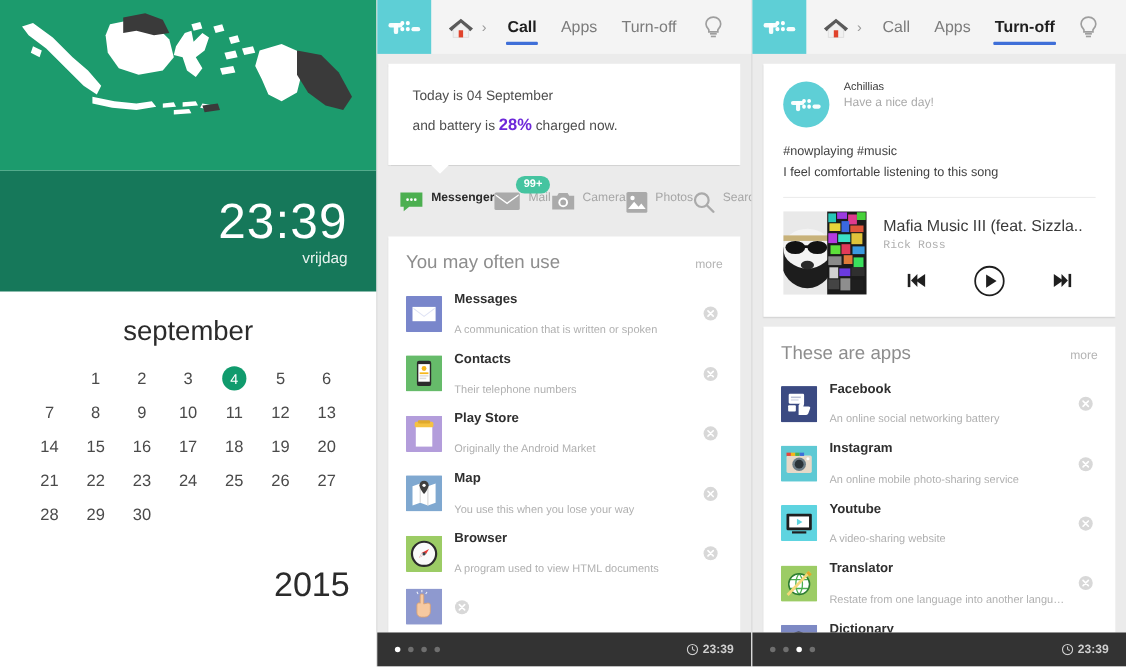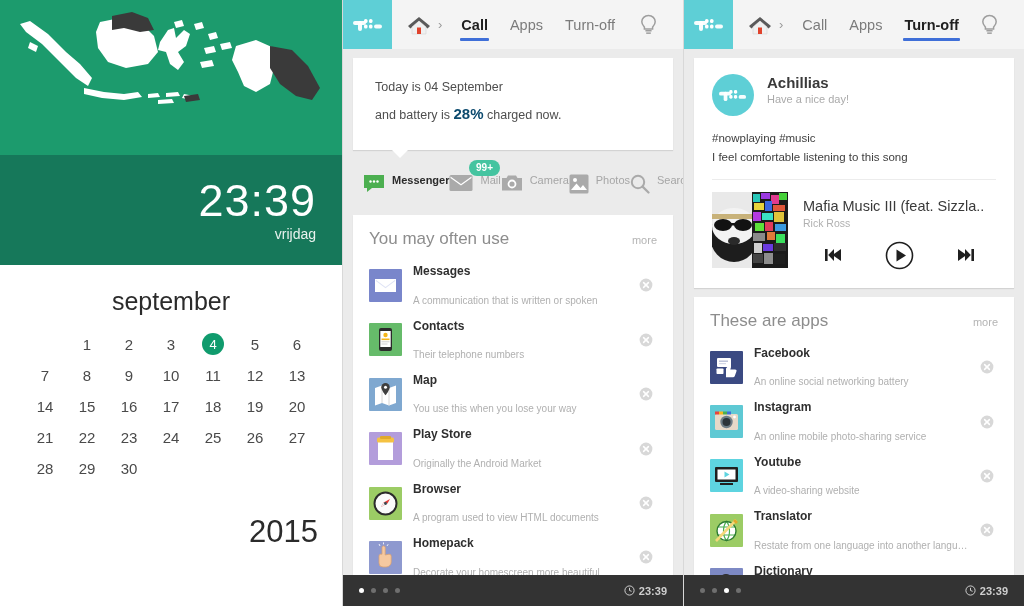--- a/index.html
+++ b/index.html
@@ -64,21 +64,21 @@
   }
   .bulb { margin-left: auto; display: flex; align-items: center; padding-right: 26px; }
 
   .phone-body { flex: 1; overflow: hidden; padding: 9px 10px 0 10px; display: flex; flex-direction: column; gap: 9px; }
 
   .card { background: #ffffff; box-shadow: 0 1px 1px rgba(0,0,0,0.10); }
 
   
   .notice { padding: 18px 22px 22px 22px; position: relative; }
   .notice-line { font-size: 12.5px; color: #4e4e4e; line-height: 1.9; }
-  .pct { color: #0c4a6e; font-weight: 700; font-size: 15px; }
+  .pct { color: #6d28d9; font-weight: 700; font-size: 15px; }
   .notice-wrap { background:#fff; box-shadow: 0 1px 1px rgba(0,0,0,0.10); position: relative; margin-bottom: 1px;}
   .tail { position: absolute; left: 38px; bottom: -8px; width: 0; height: 0;
           border-left: 9px solid transparent; border-right: 9px solid transparent; border-top: 9px solid #ffffff; }
 
   .quickrow { display: flex; padding: 14px 10px 12px 10px; gap: 0; background: transparent; }
   .quick { flex: 1; display: flex; flex-direction: row; align-items: flex-start; gap: 7px; position: relative; }
   .quick-label { font-size: 11px; color: #a6a6a6; }
   .quick.active .quick-label { color: #2b2b2b; font-weight: 700; }
   .badge {
     position: absolute; top: -14px; left: 50%; transform: translateX(-6px);
@@ -95,28 +95,28 @@
   .row-icon { width: 33px; height: 33px; flex: 0 0 33px; border-radius: 1px; overflow: hidden; }
   .row-text { flex: 1; min-width: 0; }
   .row-title { font-size: 12px; font-weight: 700; color: #2f2f2f; line-height: 1.45; }
   .row-sub { font-size: 10px; color: #b0b0b0; line-height: 1.5; white-space: nowrap; overflow: hidden; text-overflow: ellipsis; margin-top: 12px; }
   .row-x { width: 14px; height: 14px; flex: 0 0 14px; margin-right: 4px; }
 
   
   .social { padding: 16px 18px 18px 18px; }
   .social-head { display: flex; align-items: flex-start; gap: 13px; }
   .avatar { width: 42px; height: 42px; border-radius: 50%; background: #5ecfd6; display: flex; align-items: center; justify-content: center; flex: 0 0 42px; }
-  .social-name { font-size: 15px; color: #3a3a3a; font-weight: bold; }
+  .social-name { font-size: 10px; color: #3a3a3a; }
   .social-status { font-size: 11px; color: #aaaaaa; margin-top: 2px; }
   .social-body { margin-top: 13px; font-size: 11.5px; color: #3f3f3f; line-height: 1.65; }
   .hr { height: 1px; background: #ececec; margin: 12px 0 12px 0; }
   .track { display: flex; gap: 15px; align-items: flex-start; }
   .albumart { width: 76px; height: 76px; flex: 0 0 76px; overflow: hidden; }
   .track-title { font-size: 14.5px; color: #3a3a3a; white-space: nowrap; overflow: hidden; }
-  .track-artist { font-size: 10.5px; color: #b0b0b0; margin-top: 3px; }
+  .track-artist { font-size: 10.5px; color: #b0b0b0; margin-top: 3px; font-family: Liberation Mono, monospace; }
   .controls { display: flex; align-items: center; justify-content: center; gap: 42px; margin-top: 12px; }
 
   
   .statusbar {
     height: 31px; background: #333333; display: flex; align-items: center;
     padding: 0 16px; color: #cfcfcf; font-size: 11px;
   }
   .dots { display: flex; gap: 7px; align-items: center; }
   .dot { width: 5px; height: 5px; border-radius: 50%; background: #6f6f6f; }
   .dot.on { background: #ffffff; }
@@ -338,53 +338,53 @@
                 <div class="row-title">Contacts</div>
                 <div class="row-sub">Their telephone numbers</div>
               </div>
               <div class="row-x"><svg width="14" height="14" viewBox="0 0 14 14">
                   <circle cx="7" cy="7" r="6.4" fill="#d8d8d8"></circle>
                   <path d="M4.6 4.6 L9.4 9.4 M9.4 4.6 L4.6 9.4" stroke="#ffffff" stroke-width="1.5" stroke-linecap="round"></path>
                 </svg></div>
             </div>
             <div class="row">
               <div class="row-icon"><svg width="33" height="33" viewBox="0 0 33 33">
+                  <rect width="33" height="33" fill="#b39ddb"></rect>
+                  <rect x="9" y="9" width="15" height="19" fill="#fff"></rect>
+                  <rect x="8" y="5.5" width="17" height="5" rx="1.5" fill="#f5c242"></rect>
+                  <rect x="11" y="4" width="11" height="3" rx="1" fill="#e0a92c"></rect>
+                </svg></div>
+              <div class="row-text">
+                <div class="row-title">Play Store</div>
+                <div class="row-sub">Originally the Android Market</div>
+              </div>
+              <div class="row-x"><svg width="14" height="14" viewBox="0 0 14 14">
+                  <circle cx="7" cy="7" r="6.4" fill="#d8d8d8"></circle>
+                  <path d="M4.6 4.6 L9.4 9.4 M9.4 4.6 L4.6 9.4" stroke="#ffffff" stroke-width="1.5" stroke-linecap="round"></path>
+                </svg></div>
+            </div>
+            <div class="row">
+              <div class="row-icon"><svg width="33" height="33" viewBox="0 0 33 33">
                   <rect width="33" height="33" fill="#7fa8d0"></rect>
                   <path d="M6 10 L13 7.5 L20 10 L27 7.5 L27 25 L20 27.5 L13 25 L6 27.5 Z" fill="#fff"></path>
                   <path d="M13 7.5 L13 25 M20 10 L20 27.5" stroke="#d6d6d6" stroke-width="1"></path>
                   <path d="M16.5 5 a4.2 4.2 0 0 1 4.2 4.2 c0 3 -4.2 8 -4.2 8 s-4.2 -5 -4.2 -8 A4.2 4.2 0 0 1 16.5 5 z" fill="#3f3f3f"></path>
                   <circle cx="16.5" cy="9.2" r="1.5" fill="#fff"></circle>
                 </svg></div>
               <div class="row-text">
                 <div class="row-title">Map</div>
                 <div class="row-sub">You use this when you lose your way</div>
               </div>
               <div class="row-x"><svg width="14" height="14" viewBox="0 0 14 14">
                   <circle cx="7" cy="7" r="6.4" fill="#d8d8d8"></circle>
                   <path d="M4.6 4.6 L9.4 9.4 M9.4 4.6 L4.6 9.4" stroke="#ffffff" stroke-width="1.5" stroke-linecap="round"></path>
                 </svg></div>
             </div>
             <div class="row">
               <div class="row-icon"><svg width="33" height="33" viewBox="0 0 33 33">
-                  <rect width="33" height="33" fill="#b39ddb"></rect>
-                  <rect x="9" y="9" width="15" height="19" fill="#fff"></rect>
-                  <rect x="8" y="5.5" width="17" height="5" rx="1.5" fill="#f5c242"></rect>
-                  <rect x="11" y="4" width="11" height="3" rx="1" fill="#e0a92c"></rect>
-                </svg></div>
-              <div class="row-text">
-                <div class="row-title">Play Store</div>
-                <div class="row-sub">Originally the Android Market</div>
-              </div>
-              <div class="row-x"><svg width="14" height="14" viewBox="0 0 14 14">
-                  <circle cx="7" cy="7" r="6.4" fill="#d8d8d8"></circle>
-                  <path d="M4.6 4.6 L9.4 9.4 M9.4 4.6 L4.6 9.4" stroke="#ffffff" stroke-width="1.5" stroke-linecap="round"></path>
-                </svg></div>
-            </div>
-            <div class="row">
-              <div class="row-icon"><svg width="33" height="33" viewBox="0 0 33 33">
                   <rect width="33" height="33" fill="#9ccc65"></rect>
                   <circle cx="16.5" cy="16.5" r="11" fill="#fafafa" stroke="#2b2b2b" stroke-width="2"></circle>
                   <path d="M21 12 L14.5 15.5 L12 20 L18.5 16.5 Z" fill="#e53935"></path>
                   <path d="M14.5 15.5 L18.5 16.5 L12 20 Z" fill="#eceff1"></path>
                   <circle cx="16.5" cy="16.5" r="1.4" fill="#37474f"></circle>
                 </svg></div>
               <div class="row-text">
                 <div class="row-title">Browser</div>
                 <div class="row-sub">A program used to view HTML documents</div>
               </div>
@@ -392,24 +392,20 @@
                   <circle cx="7" cy="7" r="6.4" fill="#d8d8d8"></circle>
                   <path d="M4.6 4.6 L9.4 9.4 M9.4 4.6 L4.6 9.4" stroke="#ffffff" stroke-width="1.5" stroke-linecap="round"></path>
                 </svg></div>
             </div>
             <div class="row">
               <div class="row-icon"><svg width="33" height="33" viewBox="0 0 33 33">
                   <rect width="33" height="33" fill="#8e99cf"></rect>
                   <path d="M13 10 L13 6.5 a1.6 1.6 0 0 1 3.2 0 L16.2 14 L20 13.2 a2 2 0 0 1 2.2 2 L22.2 21 a5 5 0 0 1 -5 5 L14 26 a4 4 0 0 1 -4 -4 L10 15 a2 2 0 0 1 3 -1.7 Z" fill="#f7c9a0" stroke="#d9a274" stroke-width="0.8"></path>
                   <path d="M11 5 L10 3 M14.5 3.3 L14.5 1.4 M18 5 L19.2 3.2" stroke="#fff" stroke-width="1" opacity="0.85"></path>
                 </svg></div>
-              <div class="row-text">
-                <div class="row-title">Homepack</div>
-                <div class="row-sub">Decorate your homescreen more beautiful</div>
-              </div>
               <div class="row-x"><svg width="14" height="14" viewBox="0 0 14 14">
                   <circle cx="7" cy="7" r="6.4" fill="#d8d8d8"></circle>
                   <path d="M4.6 4.6 L9.4 9.4 M9.4 4.6 L4.6 9.4" stroke="#ffffff" stroke-width="1.5" stroke-linecap="round"></path>
                 </svg></div>
             </div>
           </div>
       </div>
     </div>
 
     <div class="statusbar">

